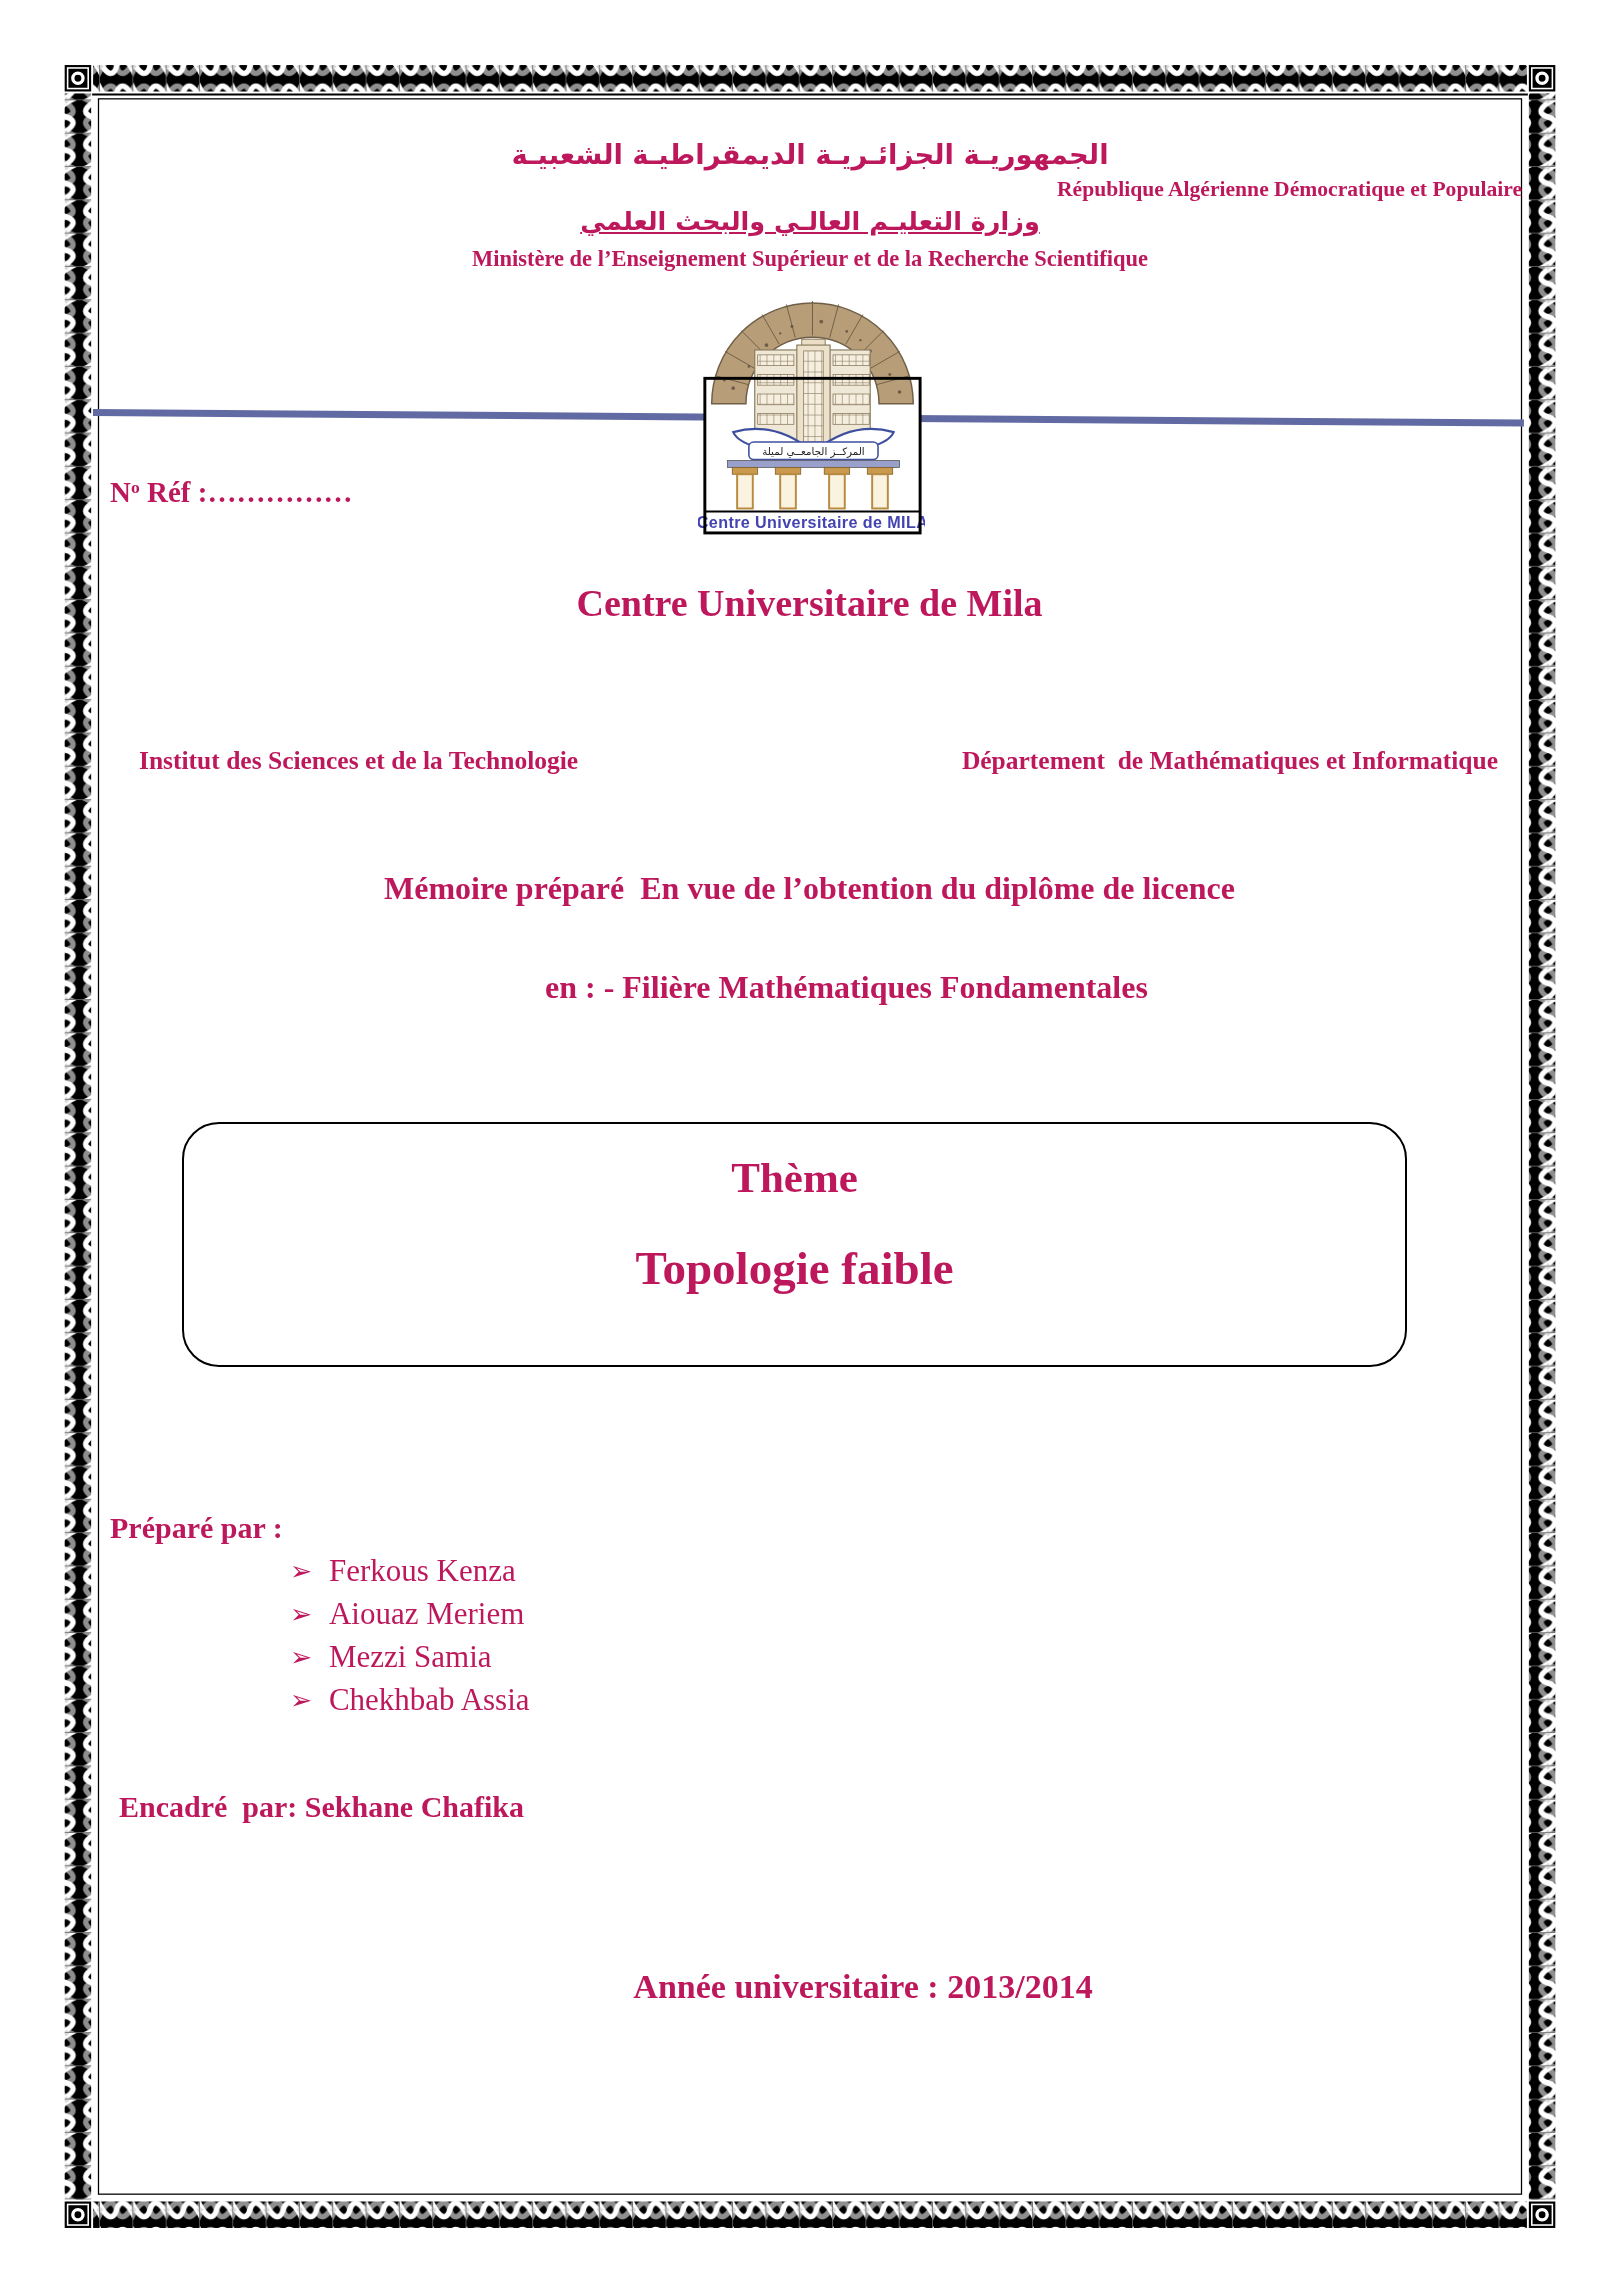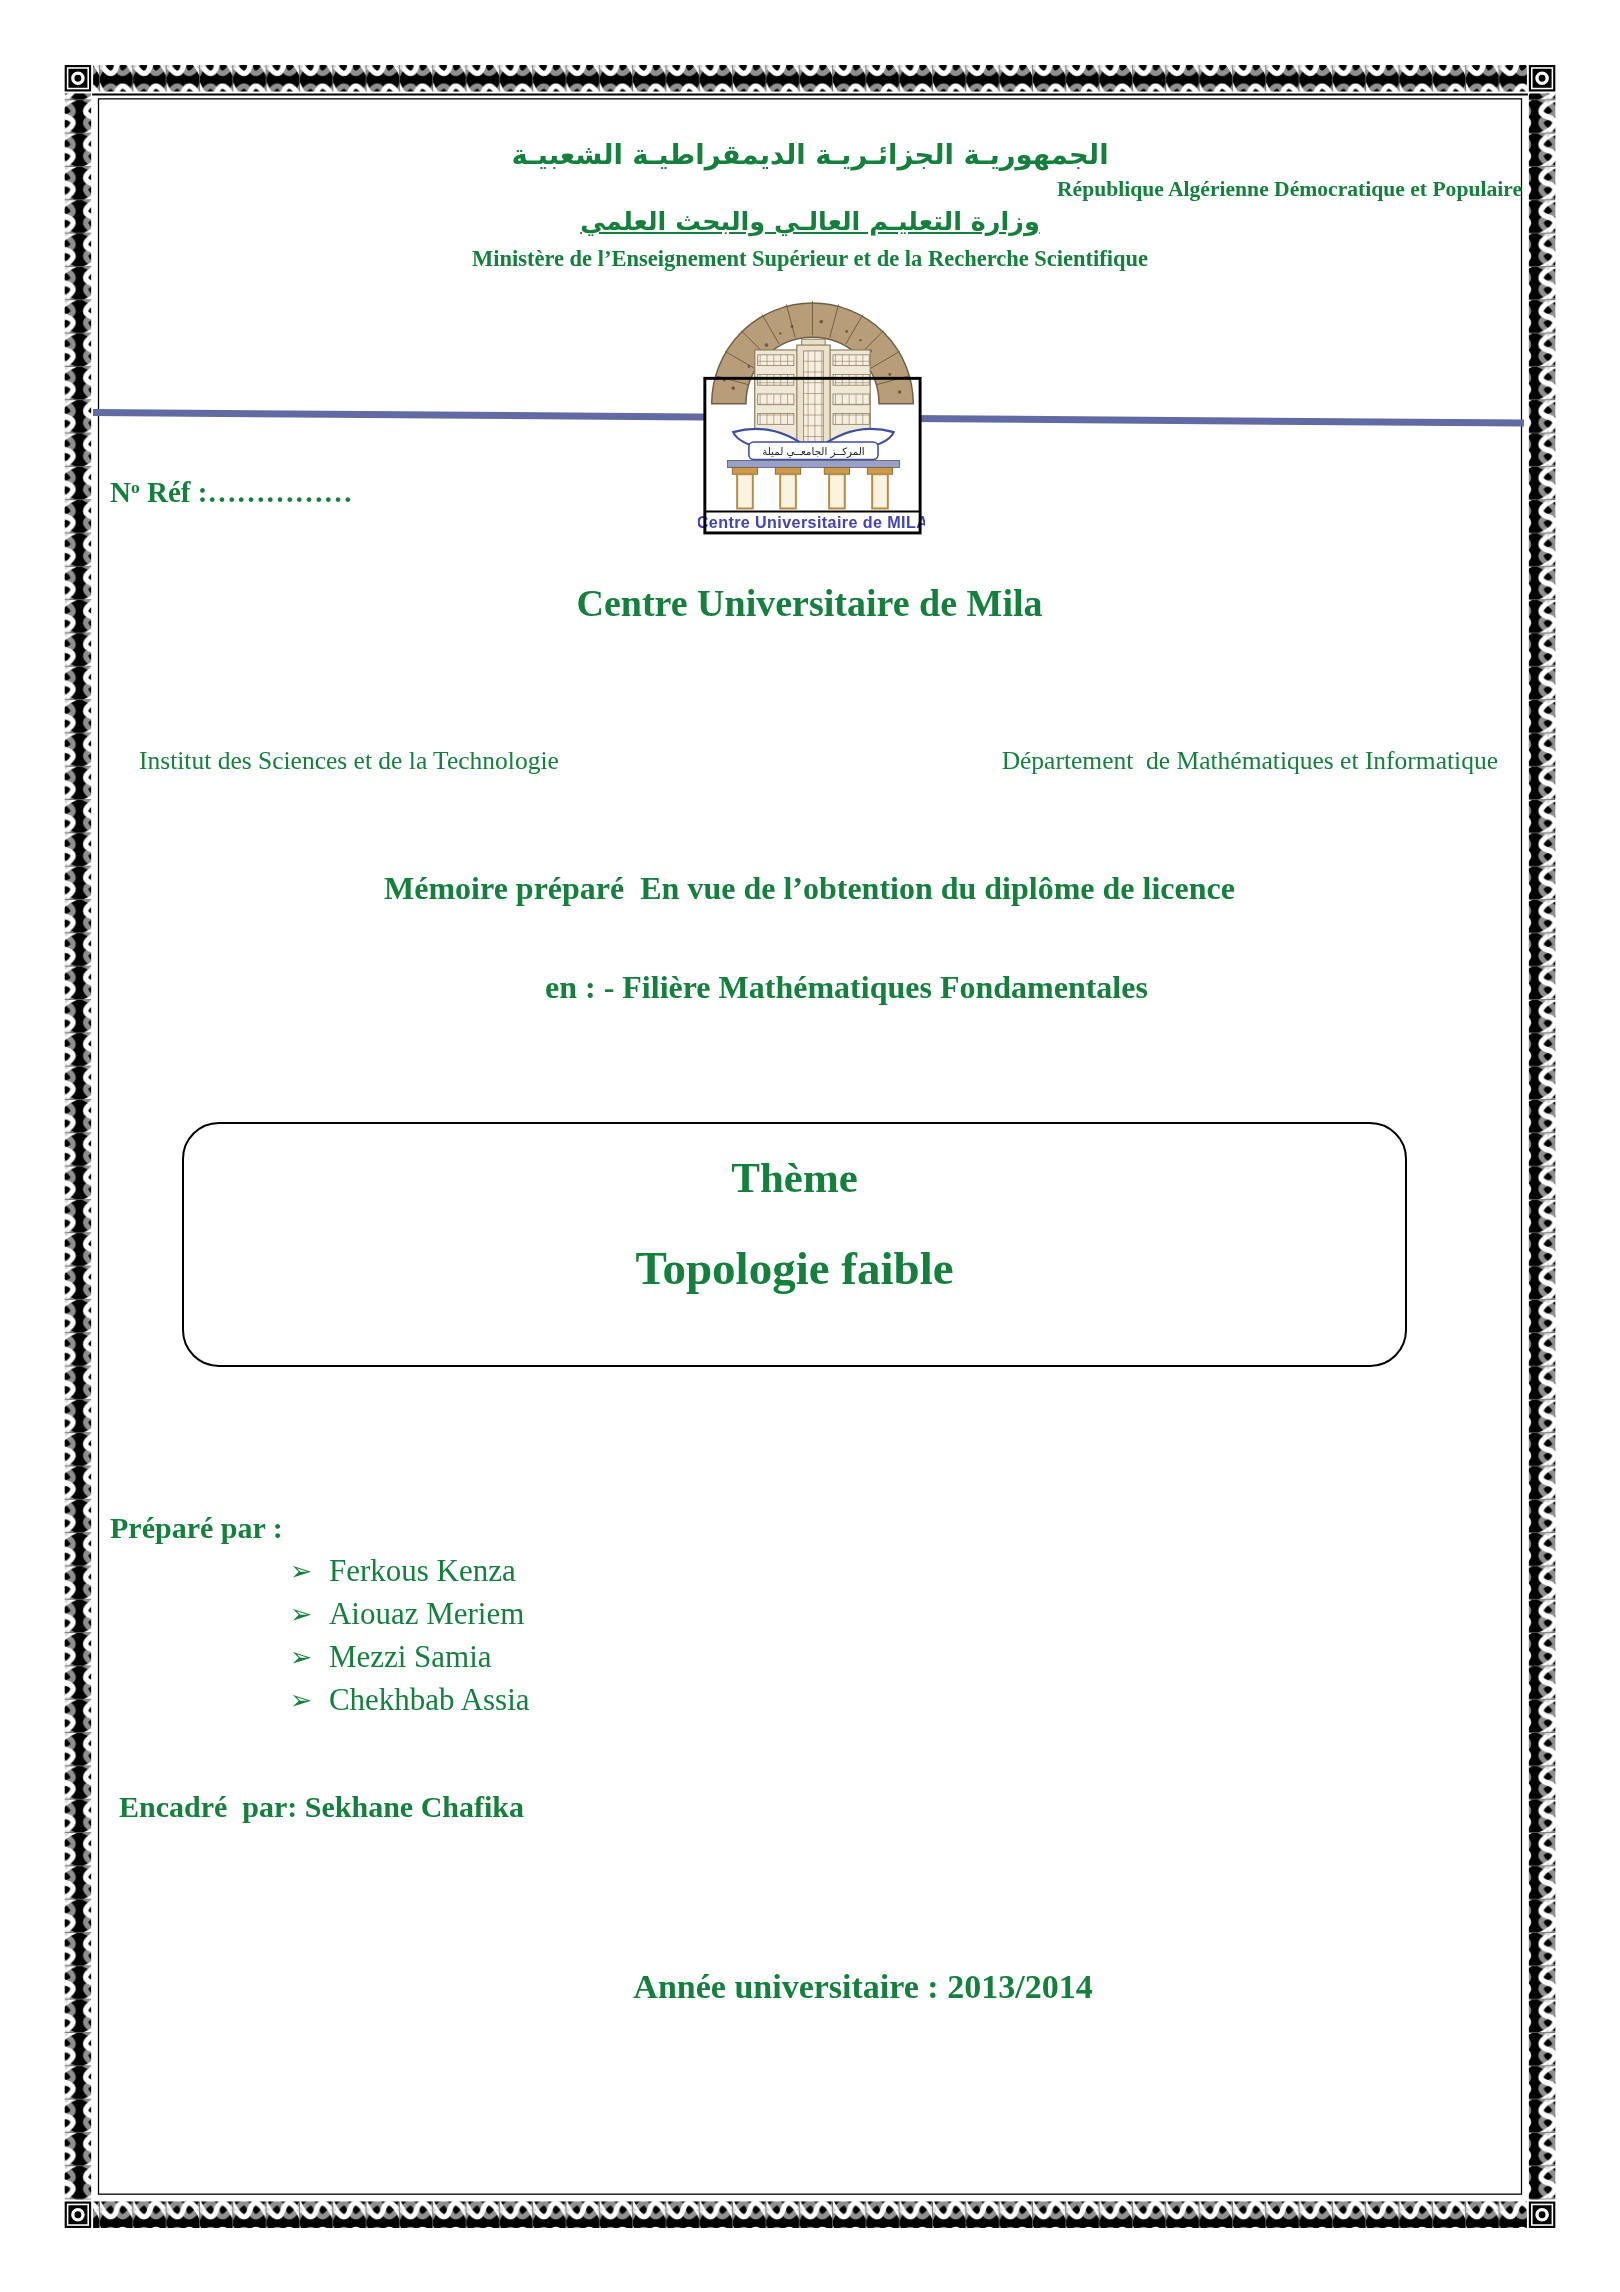--- a/index.html
+++ b/index.html
@@ -1,17 +1,17 @@
 <!DOCTYPE html>
 <html><head>
 <meta charset="utf-8">
 <style>
   html,body{margin:0;padding:0;background:#ffffff;}
   .page{position:relative;width:1620px;height:2293px;background:#ffffff;overflow:hidden;
-        font-family:"Liberation Serif",serif;color:#15803d;}
+        font-family:"Liberation Serif",serif;color:#be185d;}
   .abs{position:absolute;}
   .pre{white-space:pre-wrap;margin-top:16px;}
 
   
   .header{left:98px;width:1424px;top:138px;text-align:center;}
   .h-ar1{font-family:"DejaVu Sans",sans-serif;font-weight:bold;font-size:27.4px;line-height:1.25;}
   .h-fr1{font-weight:bold;font-size:21.6px;margin-top:4.9px;line-height:1.2;text-align:right;}
   .h-ar2{font-family:"DejaVu Sans",sans-serif;font-weight:bold;font-size:25.5px;margin-top:2.9px;line-height:1.25;text-decoration:underline;}
   .h-fr2{font-weight:bold;font-size:22.5px;margin-top:6.9px;line-height:1.2;}
 
@@ -20,21 +20,21 @@
 
   
   .logo{left:698px;top:296px;width:227px;height:241px;}
 
   .ref-line{left:110px;top:476px;font-size:29px;font-weight:bold;}
   .ref-sup{display:inline-block;font-size:17.6px;transform:translateY(-8.8px);}
 
   .university{left:92px;width:1435px;top:581px;text-align:center;font-size:38px;font-weight:bold;}
 
   .affil-row{left:92px;width:1435px;top:730px;display:flex;justify-content:space-between;
-             box-sizing:border-box;padding:0 29px 0 47px;font-size:25.5px;font-weight:normal;}
+             box-sizing:border-box;padding:0 29px 0 47px;font-size:25.5px;font-weight:bold;}
 
   .memoire1{left:92px;width:1435px;top:854px;text-align:center;font-size:32px;font-weight:bold;}
   .memoire2{left:545px;top:953px;font-size:32px;font-weight:bold;}
 
   .theme-box{left:182px;top:1122px;width:1225px;height:245px;border:2.9px solid #000;
              border-radius:37px;box-sizing:border-box;text-align:center;}
   .theme-title{margin-top:29px;font-size:43px;font-weight:bold;}
   .theme-subject{margin-top:39px;font-size:47px;font-weight:bold;}
 
   .prepared-label{left:110px;top:1511px;font-size:30px;font-weight:bold;}

